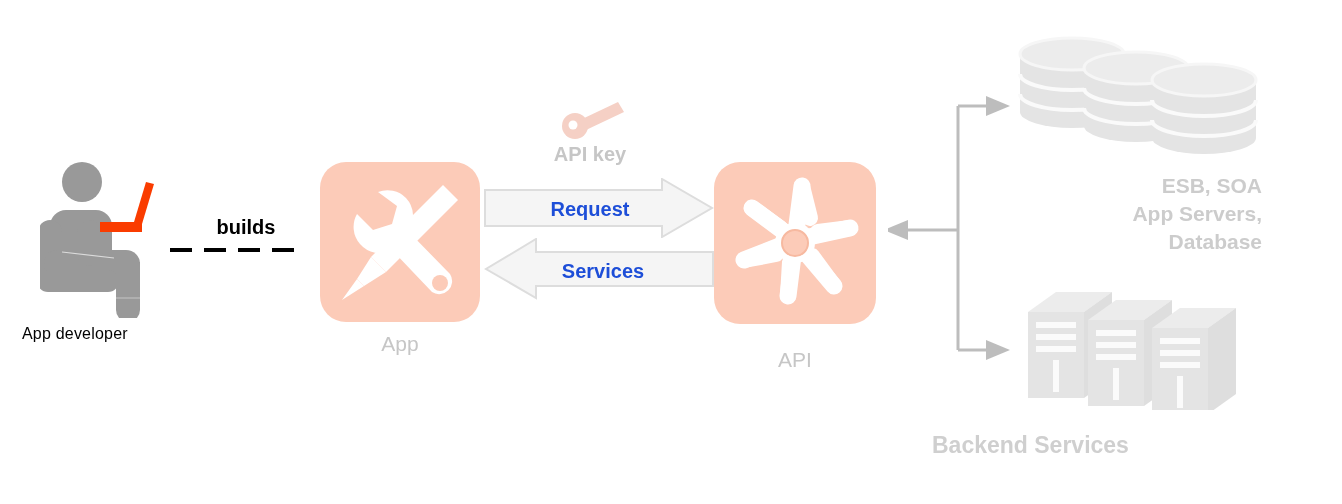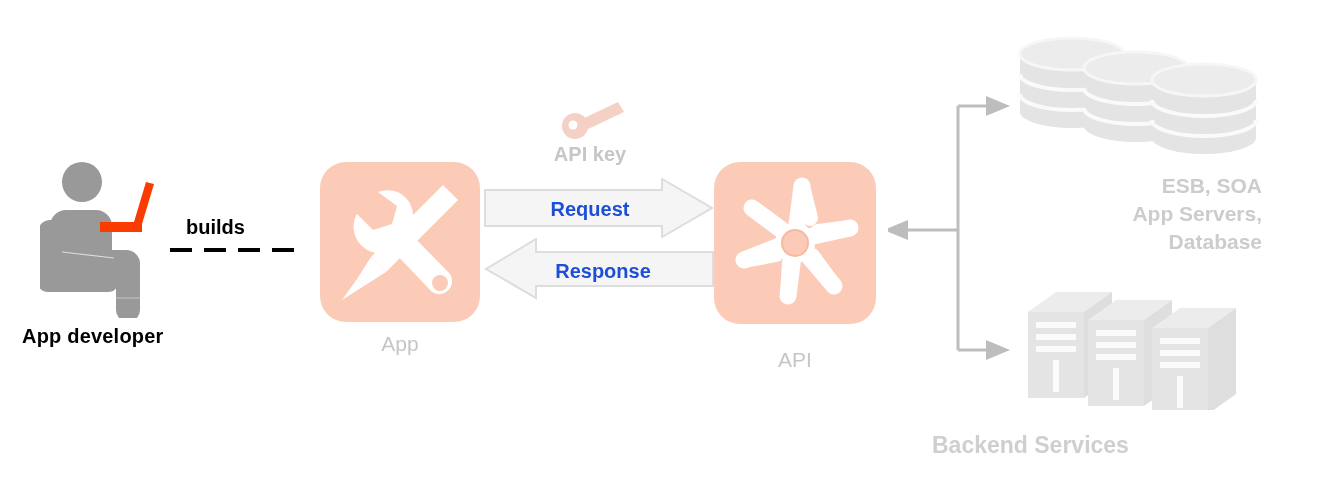--- a/index.html
+++ b/index.html
@@ -18,33 +18,33 @@
     background: #ffffff;
     overflow: hidden;
   }
   .abs { position: absolute; }
 
   
   .developer-label {
     left: 22px;
     top: 325px;
     width: 240px;
-    font-size: 20px;
-    font-weight: bold;
+    font-size: 16px;
+    font-weight: normal;
     color: #000000;
     letter-spacing: 0.2px;
     white-space: nowrap;
   }
 
   
   .builds-label {
     left: 186px;
     top: 216px;
     width: 120px;
-    text-align: left;
+    text-align: center;
     font-size: 20px;
     font-weight: bold;
     color: #000000;
   }
   .builds-dash {
     left: 170px;
     top: 248px;
     width: 132px;
     height: 4px;
     background-image: repeating-linear-gradient(
@@ -208,21 +208,21 @@
       <path d="M1 12 H178 V1 L228 30 L178 59 V48 H1 Z" fill="#f5f5f5" stroke="#dddddd" stroke-width="2"></path>
     </svg>
   </div>
   <div class="abs req-text flow-text">Request</div>
 
   <div class="abs" style="left:484px; top:238px; width:230px; height:62px;">
     <svg width="230" height="62" viewBox="0 0 230 62">
       <path d="M229 14 H52 V1 L2 31 L52 60 V48 H229 Z" fill="#f5f5f5" stroke="#dddddd" stroke-width="2"></path>
     </svg>
   </div>
-  <div class="abs resp-text flow-text">Response</div>
+  <div class="abs resp-text flow-text">Services</div>
 
   <div class="abs tile tile-api">
     <svg width="162" height="162" viewBox="0 0 162 162">
       <g stroke="#ffffff" stroke-width="17" stroke-linecap="round" fill="none">
 
         <path d="M81 78 L88 24"></path>
         <path d="M81 78 L136 66"></path>
         <path d="M81 78 L120 124"></path>
         <path d="M81 78 L74 134"></path>
         <path d="M81 78 L30 98"></path>

